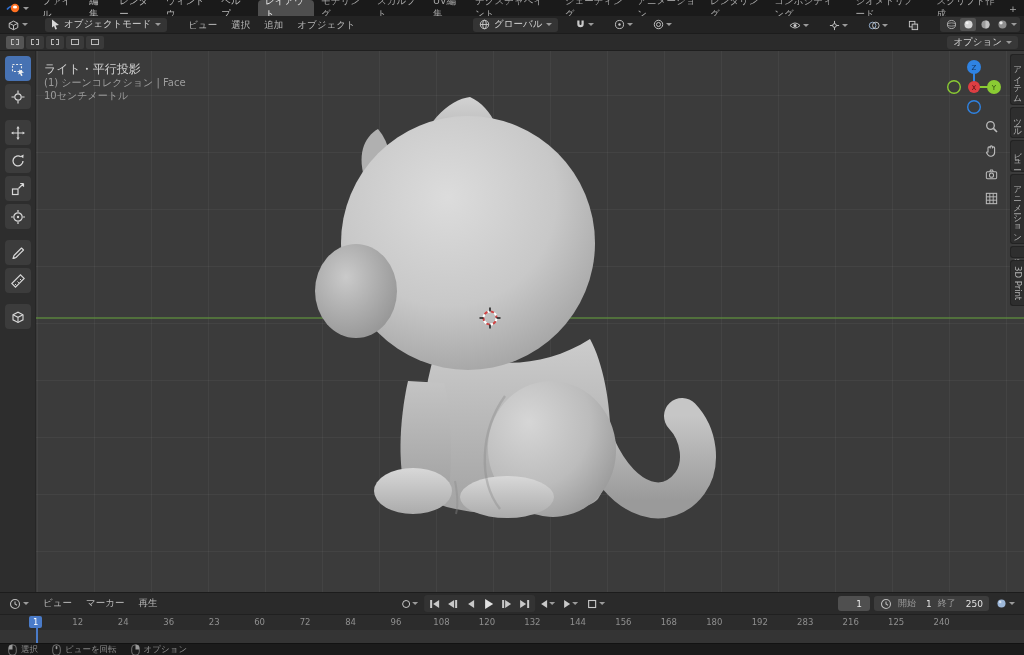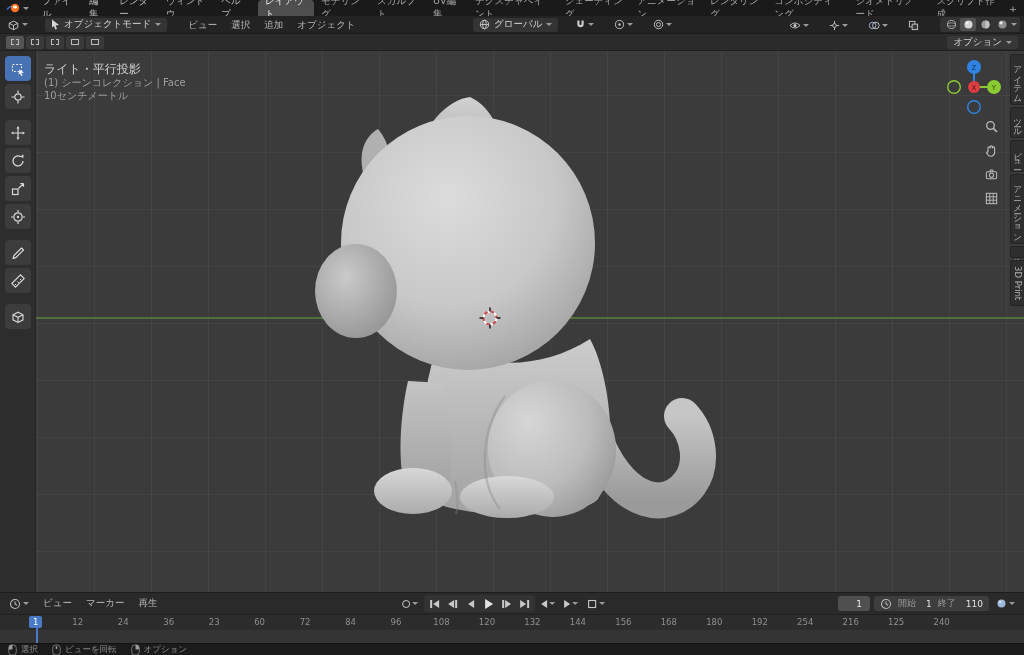--- a/index.html
+++ b/index.html
@@ -506,21 +506,21 @@
         <svg width="12" height="12" viewBox="0 0 12 12">
           <circle cx="6" cy="6" r="4.5" stroke="#bbbbbb" stroke-width="1.1" fill="none"></circle>
           <path d="M6 3.5 V6 L8 7.2" stroke="#bbbbbb" stroke-width="1.1" fill="none"></path>
         </svg>
         <span class="range-field">
           <span class="lab">開始</span>
           <span class="val">1</span>
         </span>
         <span class="range-field">
           <span class="lab">終了</span>
-          <span class="val">110</span>
+          <span class="val">250</span>
         </span>
       </div>
       <button class="icon-btn">
         <svg width="11" height="11" viewBox="0 0 12 12">
           <circle cx="6" cy="6" r="4.4" fill="#9db7d8"></circle>
             <circle cx="4.6" cy="4.4" r="1.3" fill="#d9e4f2"></circle>
         </svg>
         <span class="chev"></span>
       </button>
     </div>
@@ -537,21 +537,21 @@
         <span class="ruler-num">84</span>
         <span class="ruler-num">96</span>
         <span class="ruler-num">108</span>
         <span class="ruler-num">120</span>
         <span class="ruler-num">132</span>
         <span class="ruler-num">144</span>
         <span class="ruler-num">156</span>
         <span class="ruler-num">168</span>
         <span class="ruler-num">180</span>
         <span class="ruler-num">192</span>
-        <span class="ruler-num">254</span>
+        <span class="ruler-num">283</span>
         <span class="ruler-num">216</span>
         <span class="ruler-num">125</span>
         <span class="ruler-num">240</span>
       </div>
     <div class="playhead">
       <span class="playhead-label">1</span>
     </div>
   </div>
 
   <div id="statusbar">

